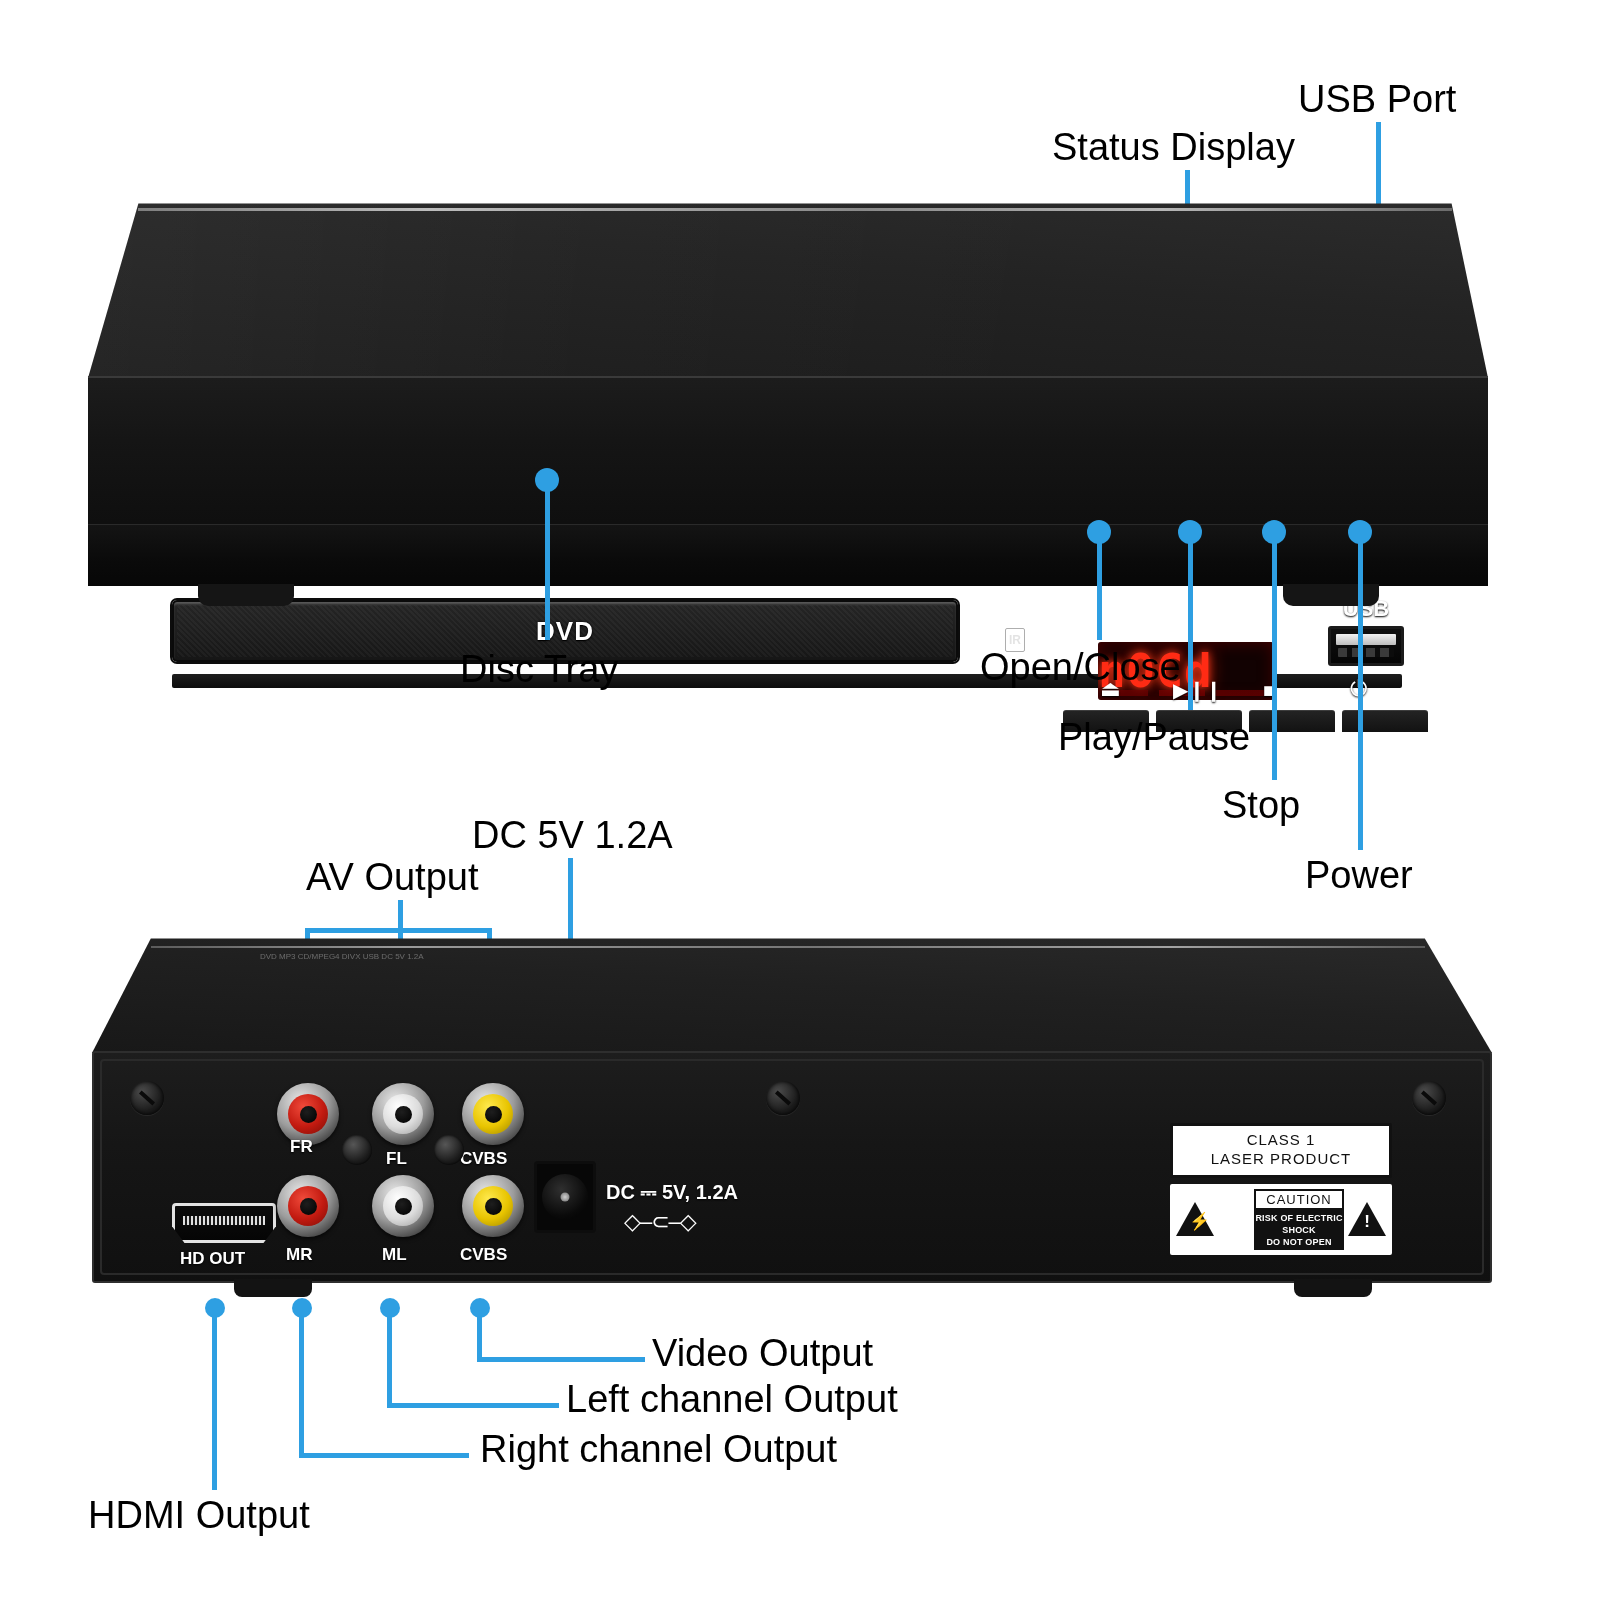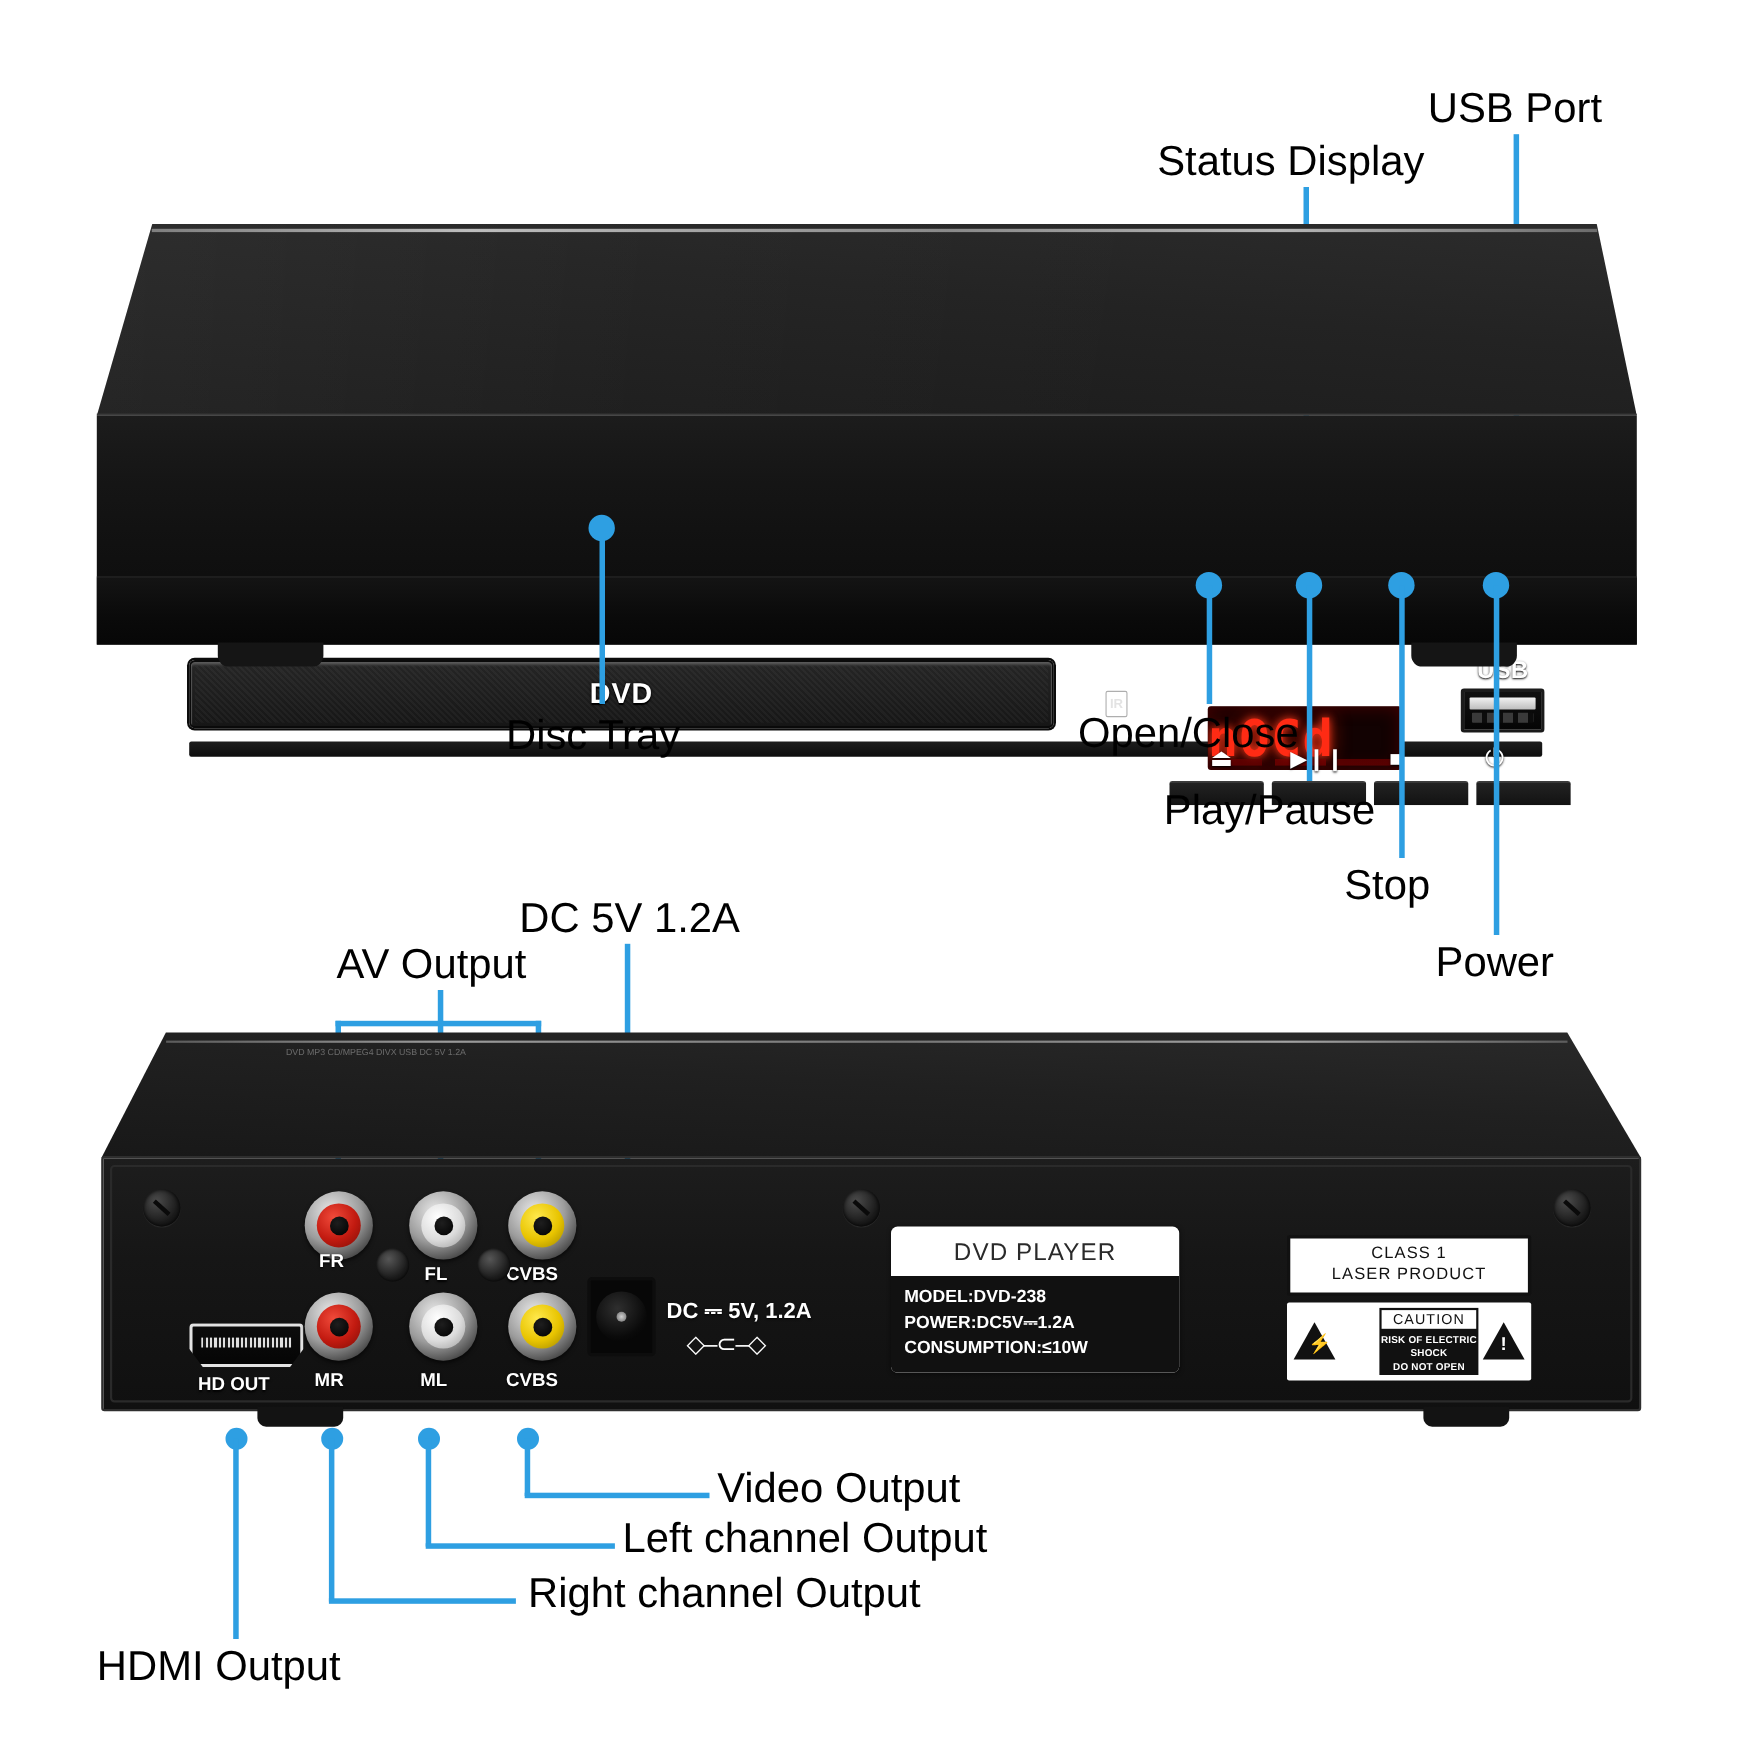--- a/index.html
+++ b/index.html
@@ -500,28 +500,20 @@
           </div>
       </div>
       <div class="jacklbl" style="left:366px; top:192px;">CVBS</div>
 
       <div class="dcjack" style="left:440px; top:108px;">
         <div class="dcjack-in"></div>
       </div>
       <div class="dctxt" style="left:512px; top:128px;">DC ⎓ 5V, 1.2A</div>
       <div class="polarity" style="left:530px; top:156px;">◇–⊂–◇</div>
 
-      <div class="speclabel" style="left:716px; top:62px;">
-        <div class="head">DVD PLAYER</div>
-        <div class="body">
-          <div>MODEL:DVD-238</div>
-          <div>POWER:DC5V⎓1.2A</div>
-          <div>CONSUMPTION:≤10W</div>
-        </div>
-      </div>
 
       <div class="laserbox" style="left:1076px; top:70px;">
         <div class="laser1">
           <div>CLASS  1</div>
           <div>LASER PRODUCT</div>
         </div>
         <div class="laser2">
           <div class="tri">
               <span>⚡</span>
             </div>

